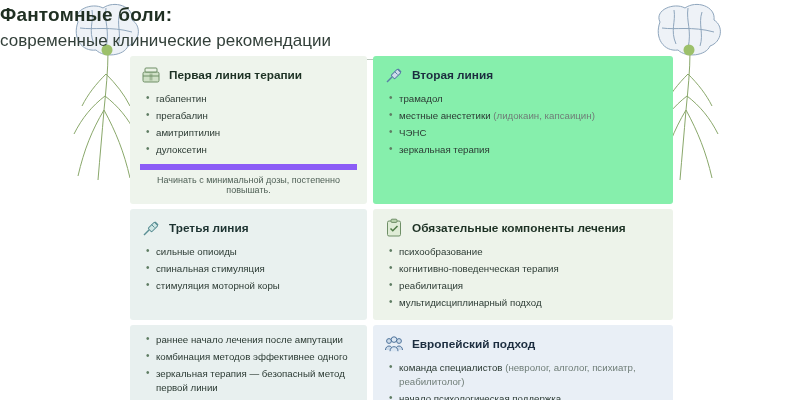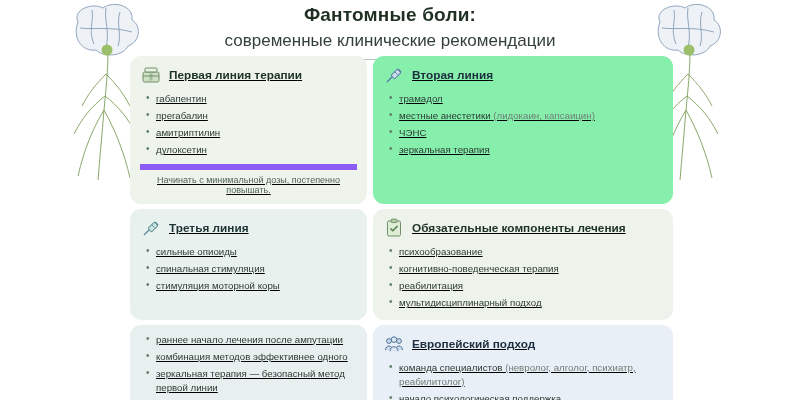--- a/index.html
+++ b/index.html
@@ -25,22 +25,21 @@
   }
   .brain-art.left  { left: 48px; }
   .brain-art.right { right: 40px; }
 
   
   .header {
     position: absolute;
     left: 0;
     top: 4px;
     width: 732px;
-    text-align: center;
-    padding-left: 24px;
+    text-align: left;
   }
   .title {
     font-size: 19px;
     font-weight: bold;
     color: #1f2f22;
     letter-spacing: .2px;
   }
   .subtitle {
     font-size: 17px;
     color: #33403a;
@@ -59,25 +58,24 @@
     left: 130px;
     top: 56px;
     width: 540px;
     display: grid;
     grid-template-columns: 237px 300px;
     grid-column-gap: 6px;
     grid-row-gap: 5px;
   }
 
   .card {
-    border-radius: 11px;
+    border-radius: 3px;
     padding: 8px 10px 9px 10px;
     box-sizing: border-box;
     position: relative;
-    text-decoration: underline;
   }
   .card.green  { background: #eef4ec; }
   .card.blue   { background: #86efac; }
   .card.mint   { background: #e9f1ef; }
   .card.green2 { background: #edf3ea; }
   .card.blue2  { background: #e9eff6; }
   .card.mint2  { background: #e8f0ef; }
 
   .card-head {
     display: flex;

